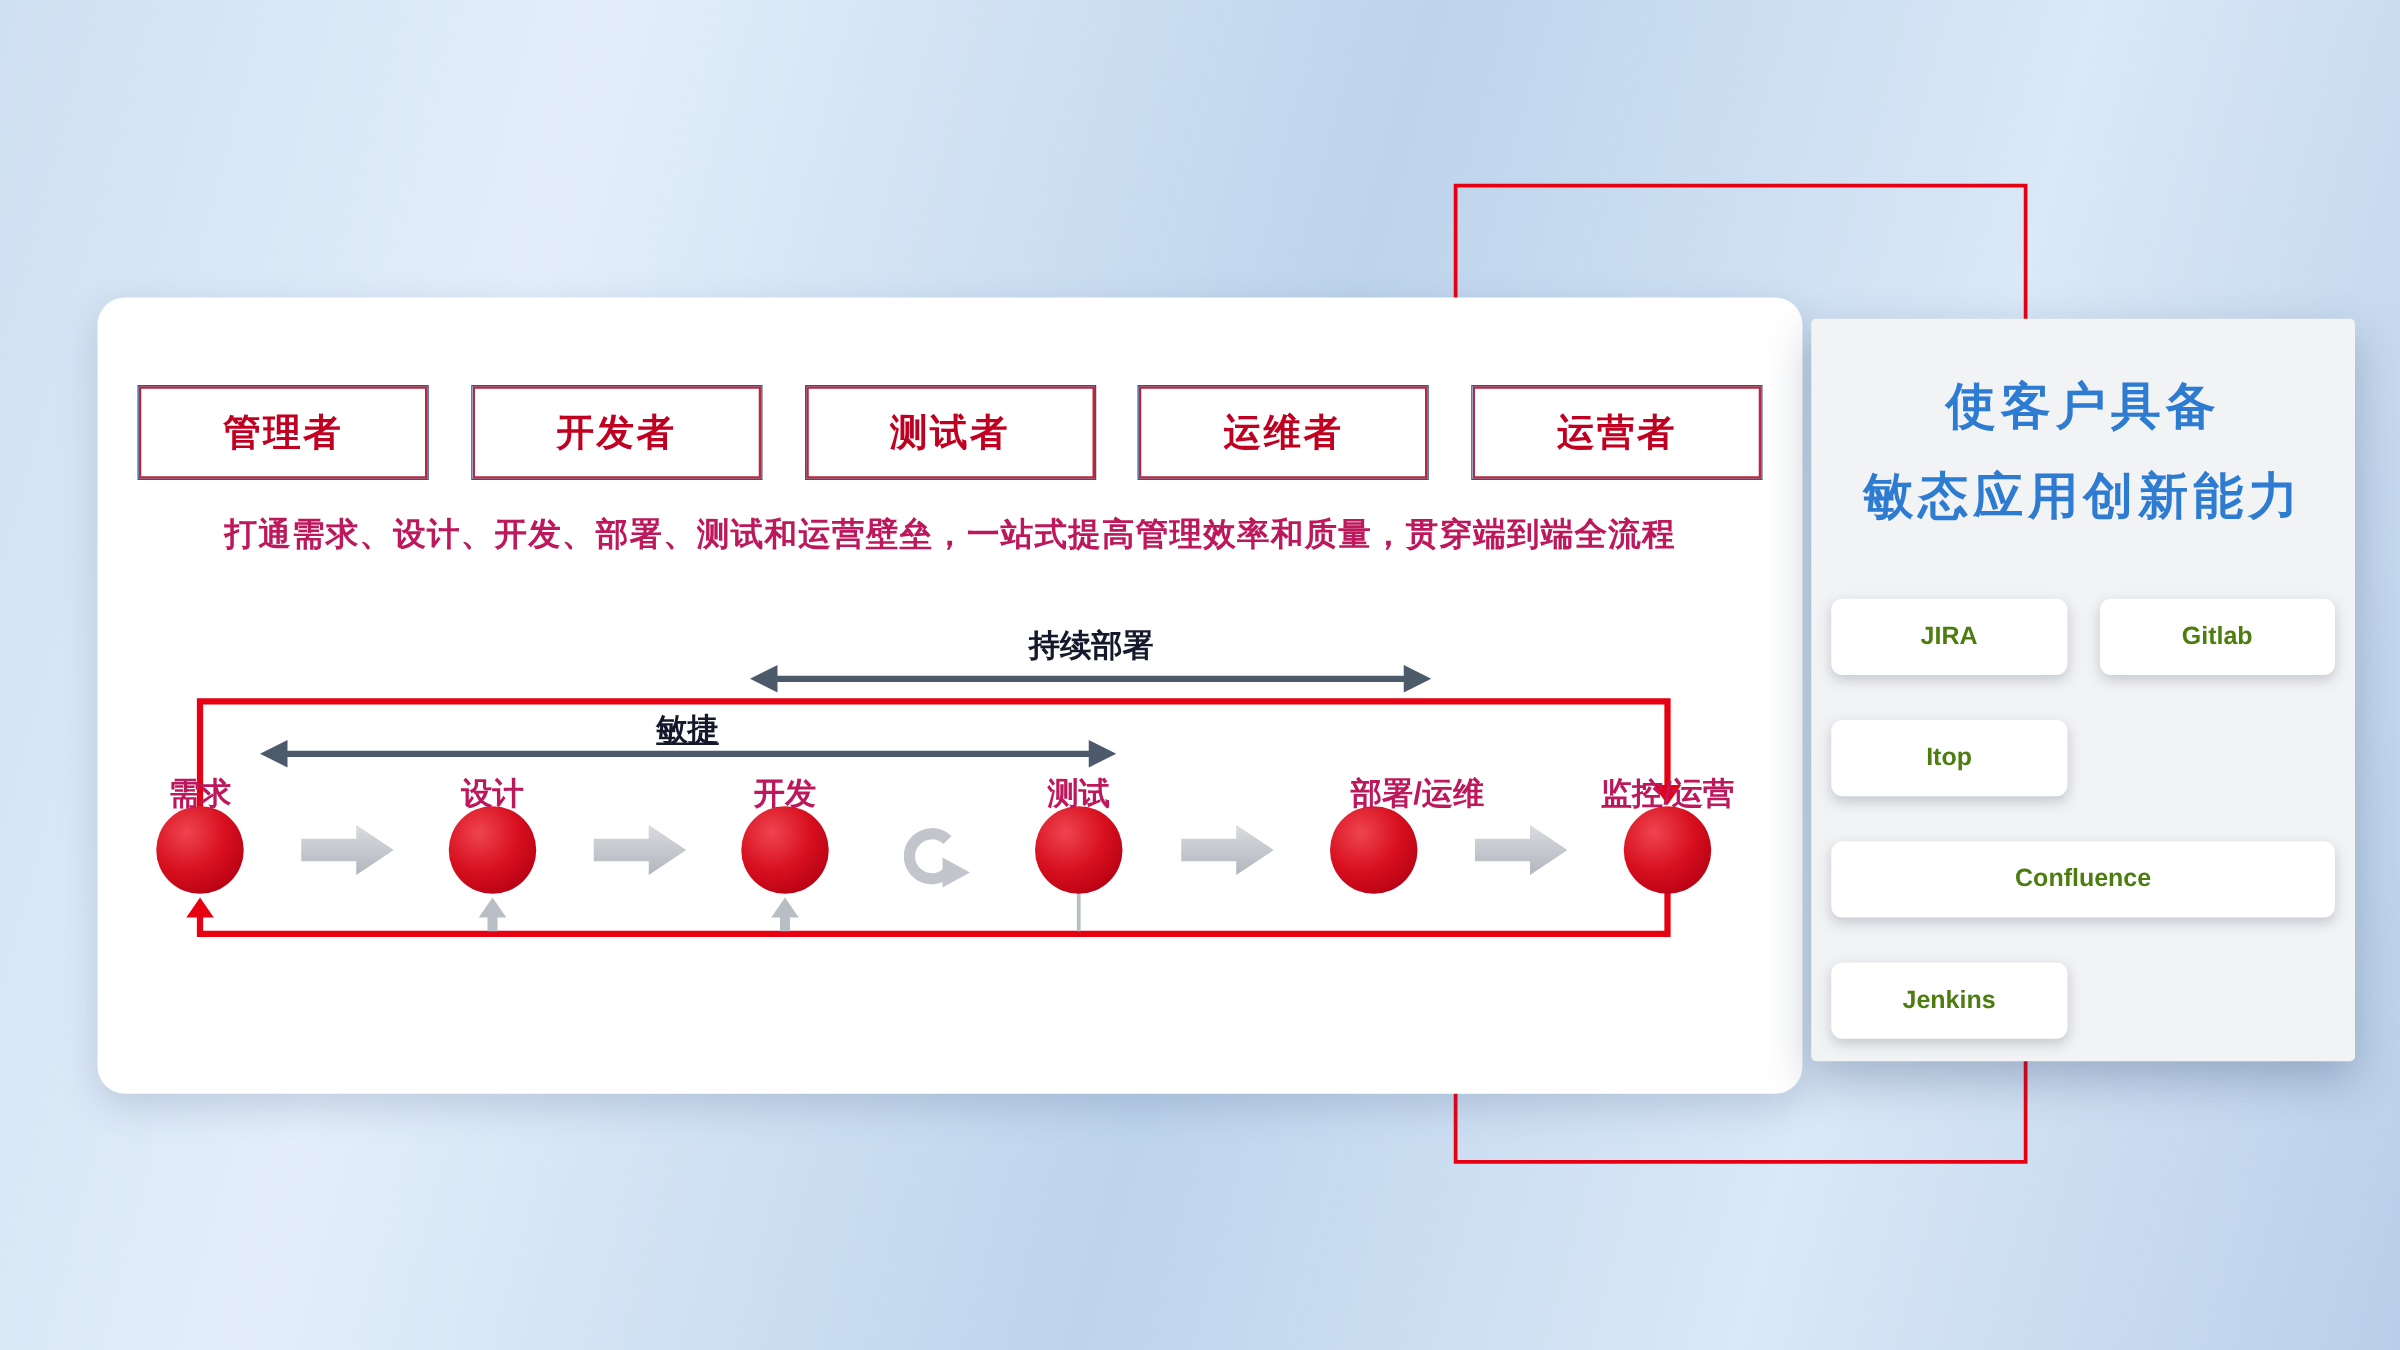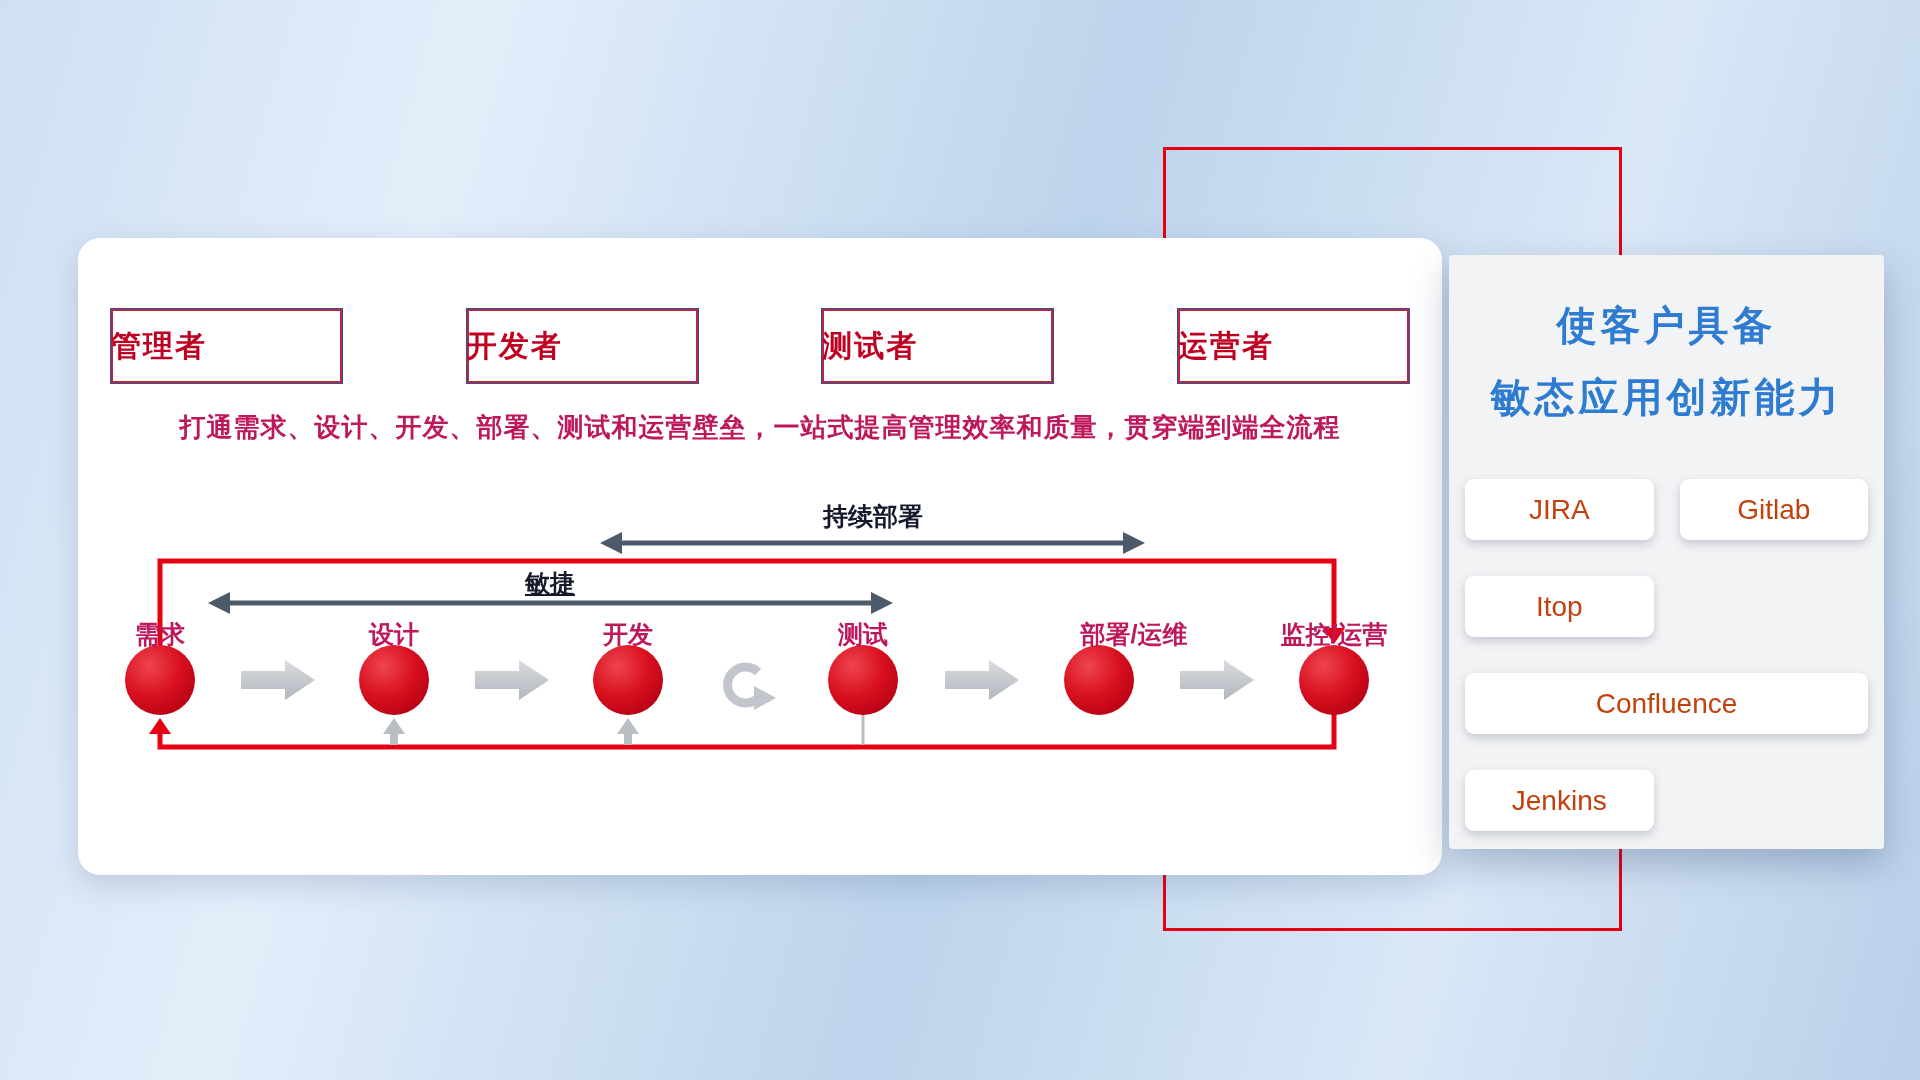--- a/index.html
+++ b/index.html
@@ -38,21 +38,21 @@
   .roles {
     position: absolute;
     left: 32px; right: 32px; top: 70px;
     display: flex;
     justify-content: space-between;
   }
   .role-box {
     width: 233px; height: 76px;
     border: 1px solid #35508f;
     box-shadow: inset 0 0 0 2px #b8293d;
-    display: flex; align-items: center; 
+    display: flex; align-items: center; justify-content: center;
     background: #ffffff;
   }
   .role-box span {
     color: #c00021;
     font-size: 30px;
     font-weight: 600;
     letter-spacing: 2px;
   }
   .desc {
     position: absolute;
@@ -158,23 +158,23 @@
     display: grid;
     grid-template-columns: 1fr 1fr;
     gap: 36px 26px;
   }
   .tool {
     height: 61px;
     background: #ffffff;
     border-radius: 9px;
     box-shadow: 0 4px 10px rgba(60,70,90,0.25);
     display: flex; align-items: center; justify-content: center;
-    font-size: 28px;
-    font-weight: 400;
-    color: #c2410c;
+    font-size: 20px;
+    font-weight: 700;
+    color: #4d7c0f;
   }
   .tool-wide { grid-column: 1 / -1; }
 </style>
 </head>
 <body>
 
 <div class="stage">
 
   <div class="red-frame"></div>
 
@@ -182,20 +182,23 @@
 
     <div class="roles">
       <div class="role-box">
         <span>管理者</span>
       </div>
       <div class="role-box">
         <span>开发者</span>
       </div>
       <div class="role-box">
         <span>测试者</span>
+      </div>
+      <div class="role-box">
+        <span>运维者</span>
       </div>
       <div class="role-box">
         <span>运营者</span>
       </div>
     </div>
 
     <p class="desc">打通需求、设计、开发、部署、测试和运营壁垒，一站式提高管理效率和质量，贯穿端到端全流程</p>
 
 
     <svg class="diagram" viewBox="0 0 1364 637" aria-hidden="true">

